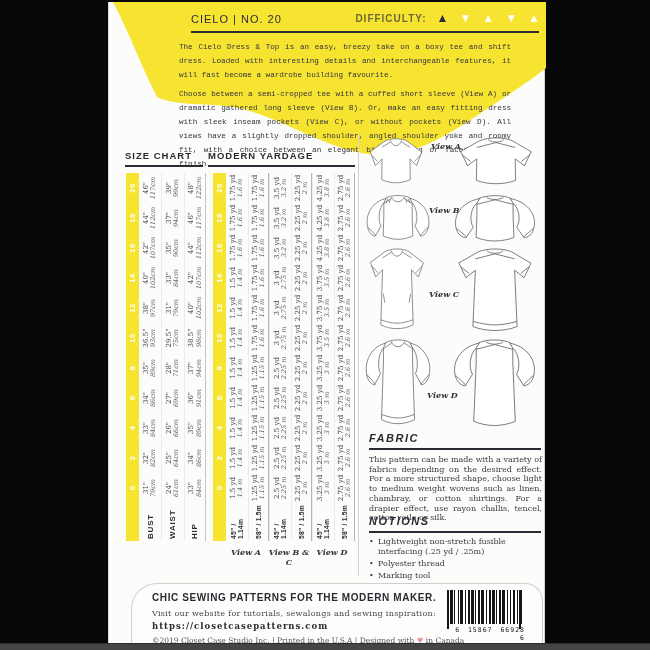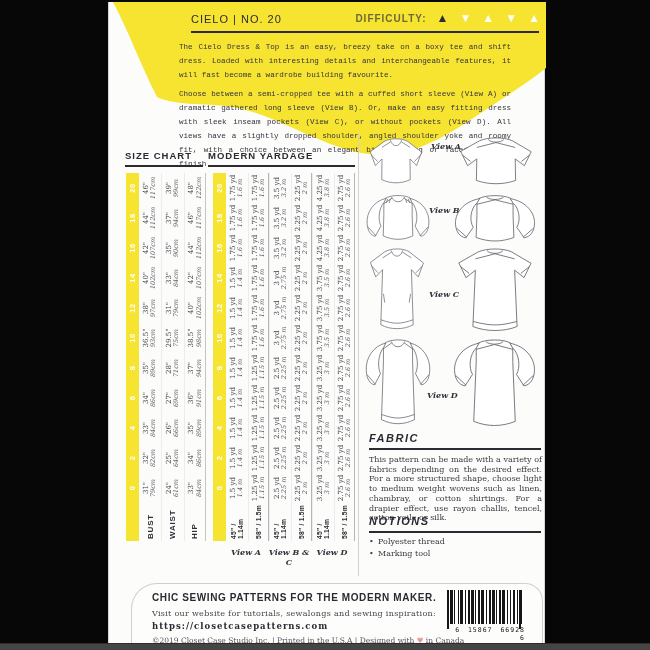--- a/index.html
+++ b/index.html
@@ -654,20 +654,21 @@
     <path d="M34.5,15.5 L56,10 L77.5,15.5"></path>
   </svg>
 
   <div class="sec-head" style="left:260px;top:430px;">FABRIC</div>
   <div class="sec-rule" style="left:260px;top:446px;width:172px;"></div>
   <div class="sec-body" style="left:260px;top:453px;width:173px;">This pattern can be made with a variety of fabrics depending on the desired effect. For a more structured shape, choose light to medium weight wovens such as linen, chambray, or cotton shirtings. For a drapier effect, use rayon challis, tencel, cotton voile or silk.</div>
 
   <div class="sec-head" style="left:260px;top:513px;">NOTIONS</div>
   <div class="sec-rule" style="left:260px;top:529px;width:172px;"></div>
   <ul class="notions-list" style="left:260px;top:535px;width:175px;">
+    <li>Lightweight non-stretch fusible interfacing (.25 yd / .25m)</li>
     <li>Polyester thread</li>
     <li>Marking tool</li>
   </ul>
 
   <div class="footer-flap">
     <div class="tagline">CHIC SEWING PATTERNS FOR THE MODERN MAKER.</div>
     <div class="website-line">Visit our website for tutorials, sewalongs and sewing inspiration:</div>
     <div class="site-url">https://closetcasepatterns.com</div>
     <div class="copyright">
       <span>©2019 Closet Case Studio Inc. | Printed in the U.S.A | Designed with</span>

